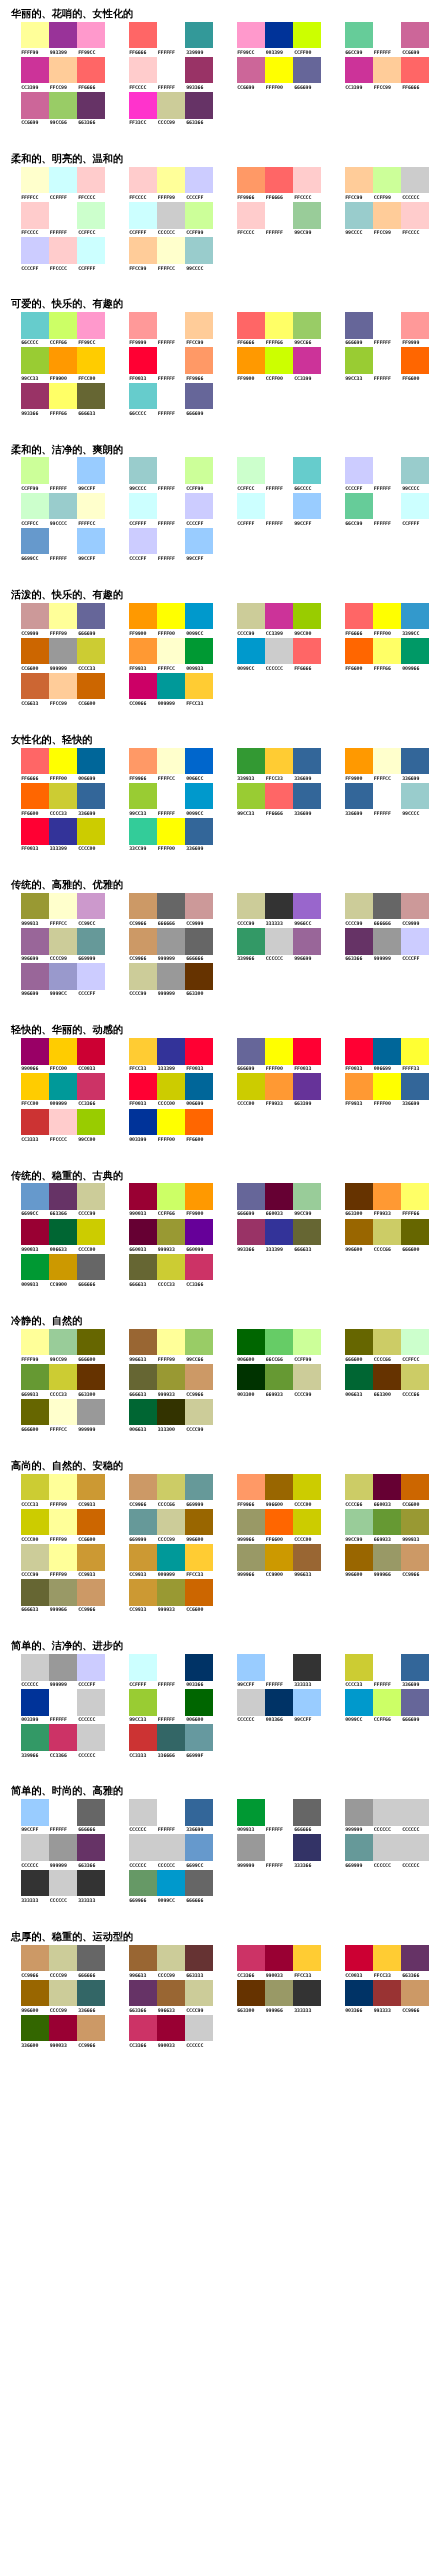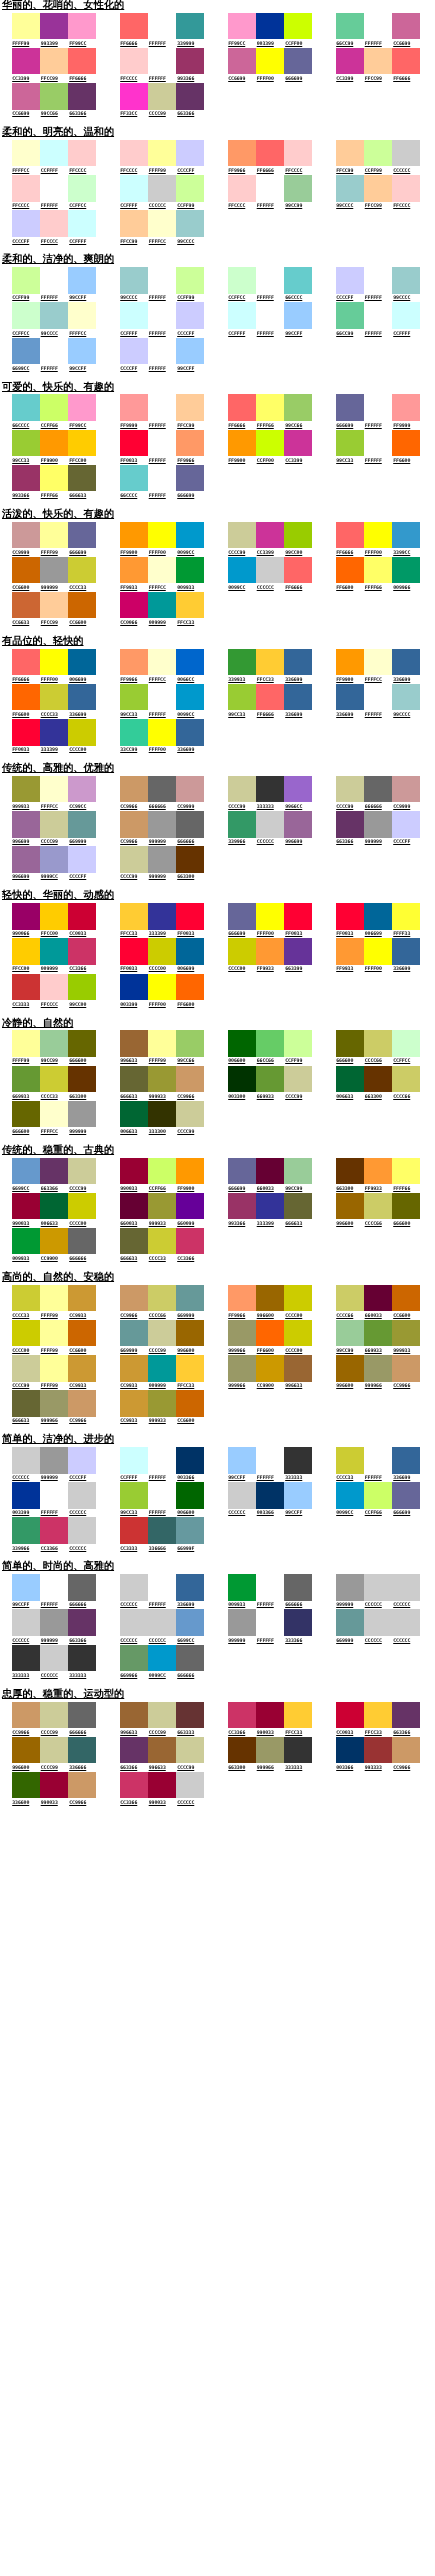--- a/index.html
+++ b/index.html
@@ -11,22 +11,21 @@
     -webkit-font-smoothing:none;
   }
   #sheet{
     width:435px;
     position:relative;
     padding:0;
     box-sizing:border-box;
   }
   .section{
     margin:0 0 4.1px 0;
-    padding:0;
-    text-decoration:underline;
+    padding:9px;
   }
   .section-title{
     font-family:"DejaVu Sans","Liberation Sans",sans-serif;
     font-size:10.2px;
     font-weight:700;
     color:#000000;
     line-height:1.0;
     margin:0 0 2.7px 2px;
     letter-spacing:0px;
     white-space:nowrap;
@@ -384,20 +383,174 @@
           <div class="codes">
             <div class="code"></div>
             <div class="code"></div>
             <div class="code"></div>
           </div>
         </div>
       </div>
       <div class="spacer-row"></div>
     </div>
     <div class="section">
+      <div class="section-title">可爱的、快乐的、有趣的</div>
+      <div class="row">
+        <div class="palette">
+          <div class="swatches">
+            <div class="sw" style="background-color: rgb(102, 204, 204);"></div>
+            <div class="sw" style="background-color: rgb(204, 255, 102);"></div>
+            <div class="sw" style="background-color: rgb(255, 153, 204);"></div>
+          </div>
+          <div class="codes">
+            <div class="code">66CCCC</div>
+            <div class="code">CCFF66</div>
+            <div class="code">FF99CC</div>
+          </div>
+        </div>
+        <div class="palette">
+          <div class="swatches">
+            <div class="sw" style="background-color: rgb(255, 153, 153);"></div>
+            <div class="sw" style="background-color: rgb(255, 255, 255);"></div>
+            <div class="sw" style="background-color: rgb(255, 204, 153);"></div>
+          </div>
+          <div class="codes">
+            <div class="code">FF9999</div>
+            <div class="code">FFFFFF</div>
+            <div class="code">FFCC99</div>
+          </div>
+        </div>
+        <div class="palette">
+          <div class="swatches">
+            <div class="sw" style="background-color: rgb(255, 102, 102);"></div>
+            <div class="sw" style="background-color: rgb(255, 255, 102);"></div>
+            <div class="sw" style="background-color: rgb(153, 204, 102);"></div>
+          </div>
+          <div class="codes">
+            <div class="code">FF6666</div>
+            <div class="code">FFFF66</div>
+            <div class="code">99CC66</div>
+          </div>
+        </div>
+        <div class="palette">
+          <div class="swatches">
+            <div class="sw" style="background-color: rgb(102, 102, 153);"></div>
+            <div class="sw" style="background-color: rgb(255, 255, 255);"></div>
+            <div class="sw" style="background-color: rgb(255, 153, 153);"></div>
+          </div>
+          <div class="codes">
+            <div class="code">666699</div>
+            <div class="code">FFFFFF</div>
+            <div class="code">FF9999</div>
+          </div>
+        </div>
+      </div>
+      <div class="row">
+        <div class="palette">
+          <div class="swatches">
+            <div class="sw" style="background-color: rgb(153, 204, 51);"></div>
+            <div class="sw" style="background-color: rgb(255, 153, 0);"></div>
+            <div class="sw" style="background-color: rgb(255, 204, 0);"></div>
+          </div>
+          <div class="codes">
+            <div class="code">99CC33</div>
+            <div class="code">FF9900</div>
+            <div class="code">FFCC00</div>
+          </div>
+        </div>
+        <div class="palette">
+          <div class="swatches">
+            <div class="sw" style="background-color: rgb(255, 0, 51);"></div>
+            <div class="sw" style="background-color: rgb(255, 255, 255);"></div>
+            <div class="sw" style="background-color: rgb(255, 153, 102);"></div>
+          </div>
+          <div class="codes">
+            <div class="code">FF0033</div>
+            <div class="code">FFFFFF</div>
+            <div class="code">FF9966</div>
+          </div>
+        </div>
+        <div class="palette">
+          <div class="swatches">
+            <div class="sw" style="background-color: rgb(255, 153, 0);"></div>
+            <div class="sw" style="background-color: rgb(204, 255, 0);"></div>
+            <div class="sw" style="background-color: rgb(204, 51, 153);"></div>
+          </div>
+          <div class="codes">
+            <div class="code">FF9900</div>
+            <div class="code">CCFF00</div>
+            <div class="code">CC3399</div>
+          </div>
+        </div>
+        <div class="palette">
+          <div class="swatches">
+            <div class="sw" style="background-color: rgb(153, 204, 51);"></div>
+            <div class="sw" style="background-color: rgb(255, 255, 255);"></div>
+            <div class="sw" style="background-color: rgb(255, 102, 0);"></div>
+          </div>
+          <div class="codes">
+            <div class="code">99CC33</div>
+            <div class="code">FFFFFF</div>
+            <div class="code">FF6600</div>
+          </div>
+        </div>
+      </div>
+      <div class="row">
+        <div class="palette">
+          <div class="swatches">
+            <div class="sw" style="background-color: rgb(153, 51, 102);"></div>
+            <div class="sw" style="background-color: rgb(255, 255, 102);"></div>
+            <div class="sw" style="background-color: rgb(102, 102, 51);"></div>
+          </div>
+          <div class="codes">
+            <div class="code">993366</div>
+            <div class="code">FFFF66</div>
+            <div class="code">666633</div>
+          </div>
+        </div>
+        <div class="palette">
+          <div class="swatches">
+            <div class="sw" style="background-color: rgb(102, 204, 204);"></div>
+            <div class="sw" style="background-color: rgb(255, 255, 255);"></div>
+            <div class="sw" style="background-color: rgb(102, 102, 153);"></div>
+          </div>
+          <div class="codes">
+            <div class="code">66CCCC</div>
+            <div class="code">FFFFFF</div>
+            <div class="code">666699</div>
+          </div>
+        </div>
+        <div class="palette empty">
+          <div class="swatches">
+            <div class="sw" style="background-color: rgb(255, 255, 255);"></div>
+            <div class="sw" style="background-color: rgb(255, 255, 255);"></div>
+            <div class="sw" style="background-color: rgb(255, 255, 255);"></div>
+          </div>
+          <div class="codes">
+            <div class="code"></div>
+            <div class="code"></div>
+            <div class="code"></div>
+          </div>
+        </div>
+        <div class="palette empty">
+          <div class="swatches">
+            <div class="sw" style="background-color: rgb(255, 255, 255);"></div>
+            <div class="sw" style="background-color: rgb(255, 255, 255);"></div>
+            <div class="sw" style="background-color: rgb(255, 255, 255);"></div>
+          </div>
+          <div class="codes">
+            <div class="code"></div>
+            <div class="code"></div>
+            <div class="code"></div>
+          </div>
+        </div>
+      </div>
+      <div class="spacer-row"></div>
+    </div>
+    <div class="section">
       <div class="section-title">柔和的、洁净的、爽朗的</div>
       <div class="row">
         <div class="palette">
           <div class="swatches">
             <div class="sw" style="background-color: rgb(204, 255, 153);"></div>
             <div class="sw" style="background-color: rgb(255, 255, 255);"></div>
             <div class="sw" style="background-color: rgb(153, 204, 255);"></div>
           </div>
           <div class="codes">
             <div class="code">CCFF99</div>
@@ -508,174 +661,20 @@
         <div class="palette">
           <div class="swatches">
             <div class="sw" style="background-color: rgb(204, 204, 255);"></div>
             <div class="sw" style="background-color: rgb(255, 255, 255);"></div>
             <div class="sw" style="background-color: rgb(153, 204, 255);"></div>
           </div>
           <div class="codes">
             <div class="code">CCCCFF</div>
             <div class="code">FFFFFF</div>
             <div class="code">99CCFF</div>
-          </div>
-        </div>
-        <div class="palette empty">
-          <div class="swatches">
-            <div class="sw" style="background-color: rgb(255, 255, 255);"></div>
-            <div class="sw" style="background-color: rgb(255, 255, 255);"></div>
-            <div class="sw" style="background-color: rgb(255, 255, 255);"></div>
-          </div>
-          <div class="codes">
-            <div class="code"></div>
-            <div class="code"></div>
-            <div class="code"></div>
-          </div>
-        </div>
-        <div class="palette empty">
-          <div class="swatches">
-            <div class="sw" style="background-color: rgb(255, 255, 255);"></div>
-            <div class="sw" style="background-color: rgb(255, 255, 255);"></div>
-            <div class="sw" style="background-color: rgb(255, 255, 255);"></div>
-          </div>
-          <div class="codes">
-            <div class="code"></div>
-            <div class="code"></div>
-            <div class="code"></div>
-          </div>
-        </div>
-      </div>
-      <div class="spacer-row"></div>
-    </div>
-    <div class="section">
-      <div class="section-title">可爱的、快乐的、有趣的</div>
-      <div class="row">
-        <div class="palette">
-          <div class="swatches">
-            <div class="sw" style="background-color: rgb(102, 204, 204);"></div>
-            <div class="sw" style="background-color: rgb(204, 255, 102);"></div>
-            <div class="sw" style="background-color: rgb(255, 153, 204);"></div>
-          </div>
-          <div class="codes">
-            <div class="code">66CCCC</div>
-            <div class="code">CCFF66</div>
-            <div class="code">FF99CC</div>
-          </div>
-        </div>
-        <div class="palette">
-          <div class="swatches">
-            <div class="sw" style="background-color: rgb(255, 153, 153);"></div>
-            <div class="sw" style="background-color: rgb(255, 255, 255);"></div>
-            <div class="sw" style="background-color: rgb(255, 204, 153);"></div>
-          </div>
-          <div class="codes">
-            <div class="code">FF9999</div>
-            <div class="code">FFFFFF</div>
-            <div class="code">FFCC99</div>
-          </div>
-        </div>
-        <div class="palette">
-          <div class="swatches">
-            <div class="sw" style="background-color: rgb(255, 102, 102);"></div>
-            <div class="sw" style="background-color: rgb(255, 255, 102);"></div>
-            <div class="sw" style="background-color: rgb(153, 204, 102);"></div>
-          </div>
-          <div class="codes">
-            <div class="code">FF6666</div>
-            <div class="code">FFFF66</div>
-            <div class="code">99CC66</div>
-          </div>
-        </div>
-        <div class="palette">
-          <div class="swatches">
-            <div class="sw" style="background-color: rgb(102, 102, 153);"></div>
-            <div class="sw" style="background-color: rgb(255, 255, 255);"></div>
-            <div class="sw" style="background-color: rgb(255, 153, 153);"></div>
-          </div>
-          <div class="codes">
-            <div class="code">666699</div>
-            <div class="code">FFFFFF</div>
-            <div class="code">FF9999</div>
-          </div>
-        </div>
-      </div>
-      <div class="row">
-        <div class="palette">
-          <div class="swatches">
-            <div class="sw" style="background-color: rgb(153, 204, 51);"></div>
-            <div class="sw" style="background-color: rgb(255, 153, 0);"></div>
-            <div class="sw" style="background-color: rgb(255, 204, 0);"></div>
-          </div>
-          <div class="codes">
-            <div class="code">99CC33</div>
-            <div class="code">FF9900</div>
-            <div class="code">FFCC00</div>
-          </div>
-        </div>
-        <div class="palette">
-          <div class="swatches">
-            <div class="sw" style="background-color: rgb(255, 0, 51);"></div>
-            <div class="sw" style="background-color: rgb(255, 255, 255);"></div>
-            <div class="sw" style="background-color: rgb(255, 153, 102);"></div>
-          </div>
-          <div class="codes">
-            <div class="code">FF0033</div>
-            <div class="code">FFFFFF</div>
-            <div class="code">FF9966</div>
-          </div>
-        </div>
-        <div class="palette">
-          <div class="swatches">
-            <div class="sw" style="background-color: rgb(255, 153, 0);"></div>
-            <div class="sw" style="background-color: rgb(204, 255, 0);"></div>
-            <div class="sw" style="background-color: rgb(204, 51, 153);"></div>
-          </div>
-          <div class="codes">
-            <div class="code">FF9900</div>
-            <div class="code">CCFF00</div>
-            <div class="code">CC3399</div>
-          </div>
-        </div>
-        <div class="palette">
-          <div class="swatches">
-            <div class="sw" style="background-color: rgb(153, 204, 51);"></div>
-            <div class="sw" style="background-color: rgb(255, 255, 255);"></div>
-            <div class="sw" style="background-color: rgb(255, 102, 0);"></div>
-          </div>
-          <div class="codes">
-            <div class="code">99CC33</div>
-            <div class="code">FFFFFF</div>
-            <div class="code">FF6600</div>
-          </div>
-        </div>
-      </div>
-      <div class="row">
-        <div class="palette">
-          <div class="swatches">
-            <div class="sw" style="background-color: rgb(153, 51, 102);"></div>
-            <div class="sw" style="background-color: rgb(255, 255, 102);"></div>
-            <div class="sw" style="background-color: rgb(102, 102, 51);"></div>
-          </div>
-          <div class="codes">
-            <div class="code">993366</div>
-            <div class="code">FFFF66</div>
-            <div class="code">666633</div>
-          </div>
-        </div>
-        <div class="palette">
-          <div class="swatches">
-            <div class="sw" style="background-color: rgb(102, 204, 204);"></div>
-            <div class="sw" style="background-color: rgb(255, 255, 255);"></div>
-            <div class="sw" style="background-color: rgb(102, 102, 153);"></div>
-          </div>
-          <div class="codes">
-            <div class="code">66CCCC</div>
-            <div class="code">FFFFFF</div>
-            <div class="code">666699</div>
           </div>
         </div>
         <div class="palette empty">
           <div class="swatches">
             <div class="sw" style="background-color: rgb(255, 255, 255);"></div>
             <div class="sw" style="background-color: rgb(255, 255, 255);"></div>
             <div class="sw" style="background-color: rgb(255, 255, 255);"></div>
           </div>
           <div class="codes">
             <div class="code"></div>
@@ -846,21 +845,21 @@
           <div class="codes">
             <div class="code"></div>
             <div class="code"></div>
             <div class="code"></div>
           </div>
         </div>
       </div>
       <div class="spacer-row"></div>
     </div>
     <div class="section">
-      <div class="section-title">有品位的、轻快的</div>
+      <div class="section-title">女性化的、轻快的</div>
       <div class="row">
         <div class="palette">
           <div class="swatches">
             <div class="sw" style="background-color: rgb(255, 102, 102);"></div>
             <div class="sw" style="background-color: rgb(255, 255, 0);"></div>
             <div class="sw" style="background-color: rgb(0, 102, 153);"></div>
           </div>
           <div class="codes">
             <div class="code">FF6666</div>
             <div class="code">FFFF00</div>
@@ -1308,20 +1307,174 @@
           <div class="codes">
             <div class="code"></div>
             <div class="code"></div>
             <div class="code"></div>
           </div>
         </div>
       </div>
       <div class="spacer-row"></div>
     </div>
     <div class="section">
+      <div class="section-title">传统的、稳重的、古典的</div>
+      <div class="row">
+        <div class="palette">
+          <div class="swatches">
+            <div class="sw" style="background-color: rgb(102, 153, 204);"></div>
+            <div class="sw" style="background-color: rgb(102, 51, 102);"></div>
+            <div class="sw" style="background-color: rgb(204, 204, 153);"></div>
+          </div>
+          <div class="codes">
+            <div class="code">6699CC</div>
+            <div class="code">663366</div>
+            <div class="code">CCCC99</div>
+          </div>
+        </div>
+        <div class="palette">
+          <div class="swatches">
+            <div class="sw" style="background-color: rgb(153, 0, 51);"></div>
+            <div class="sw" style="background-color: rgb(204, 255, 102);"></div>
+            <div class="sw" style="background-color: rgb(255, 153, 0);"></div>
+          </div>
+          <div class="codes">
+            <div class="code">990033</div>
+            <div class="code">CCFF66</div>
+            <div class="code">FF9900</div>
+          </div>
+        </div>
+        <div class="palette">
+          <div class="swatches">
+            <div class="sw" style="background-color: rgb(102, 102, 153);"></div>
+            <div class="sw" style="background-color: rgb(102, 0, 51);"></div>
+            <div class="sw" style="background-color: rgb(153, 204, 153);"></div>
+          </div>
+          <div class="codes">
+            <div class="code">666699</div>
+            <div class="code">660033</div>
+            <div class="code">99CC99</div>
+          </div>
+        </div>
+        <div class="palette">
+          <div class="swatches">
+            <div class="sw" style="background-color: rgb(102, 51, 0);"></div>
+            <div class="sw" style="background-color: rgb(255, 153, 51);"></div>
+            <div class="sw" style="background-color: rgb(255, 255, 102);"></div>
+          </div>
+          <div class="codes">
+            <div class="code">663300</div>
+            <div class="code">FF9933</div>
+            <div class="code">FFFF66</div>
+          </div>
+        </div>
+      </div>
+      <div class="row">
+        <div class="palette">
+          <div class="swatches">
+            <div class="sw" style="background-color: rgb(153, 0, 51);"></div>
+            <div class="sw" style="background-color: rgb(0, 102, 51);"></div>
+            <div class="sw" style="background-color: rgb(204, 204, 0);"></div>
+          </div>
+          <div class="codes">
+            <div class="code">990033</div>
+            <div class="code">006633</div>
+            <div class="code">CCCC00</div>
+          </div>
+        </div>
+        <div class="palette">
+          <div class="swatches">
+            <div class="sw" style="background-color: rgb(102, 0, 51);"></div>
+            <div class="sw" style="background-color: rgb(153, 153, 51);"></div>
+            <div class="sw" style="background-color: rgb(102, 0, 153);"></div>
+          </div>
+          <div class="codes">
+            <div class="code">660033</div>
+            <div class="code">999933</div>
+            <div class="code">660099</div>
+          </div>
+        </div>
+        <div class="palette">
+          <div class="swatches">
+            <div class="sw" style="background-color: rgb(153, 51, 102);"></div>
+            <div class="sw" style="background-color: rgb(51, 51, 153);"></div>
+            <div class="sw" style="background-color: rgb(102, 102, 51);"></div>
+          </div>
+          <div class="codes">
+            <div class="code">993366</div>
+            <div class="code">333399</div>
+            <div class="code">666633</div>
+          </div>
+        </div>
+        <div class="palette">
+          <div class="swatches">
+            <div class="sw" style="background-color: rgb(153, 102, 0);"></div>
+            <div class="sw" style="background-color: rgb(204, 204, 102);"></div>
+            <div class="sw" style="background-color: rgb(102, 102, 0);"></div>
+          </div>
+          <div class="codes">
+            <div class="code">996600</div>
+            <div class="code">CCCC66</div>
+            <div class="code">666600</div>
+          </div>
+        </div>
+      </div>
+      <div class="row">
+        <div class="palette">
+          <div class="swatches">
+            <div class="sw" style="background-color: rgb(0, 153, 51);"></div>
+            <div class="sw" style="background-color: rgb(204, 153, 0);"></div>
+            <div class="sw" style="background-color: rgb(102, 102, 102);"></div>
+          </div>
+          <div class="codes">
+            <div class="code">009933</div>
+            <div class="code">CC9900</div>
+            <div class="code">666666</div>
+          </div>
+        </div>
+        <div class="palette">
+          <div class="swatches">
+            <div class="sw" style="background-color: rgb(102, 102, 51);"></div>
+            <div class="sw" style="background-color: rgb(204, 204, 51);"></div>
+            <div class="sw" style="background-color: rgb(204, 51, 102);"></div>
+          </div>
+          <div class="codes">
+            <div class="code">666633</div>
+            <div class="code">CCCC33</div>
+            <div class="code">CC3366</div>
+          </div>
+        </div>
+        <div class="palette empty">
+          <div class="swatches">
+            <div class="sw" style="background-color: rgb(255, 255, 255);"></div>
+            <div class="sw" style="background-color: rgb(255, 255, 255);"></div>
+            <div class="sw" style="background-color: rgb(255, 255, 255);"></div>
+          </div>
+          <div class="codes">
+            <div class="code"></div>
+            <div class="code"></div>
+            <div class="code"></div>
+          </div>
+        </div>
+        <div class="palette empty">
+          <div class="swatches">
+            <div class="sw" style="background-color: rgb(255, 255, 255);"></div>
+            <div class="sw" style="background-color: rgb(255, 255, 255);"></div>
+            <div class="sw" style="background-color: rgb(255, 255, 255);"></div>
+          </div>
+          <div class="codes">
+            <div class="code"></div>
+            <div class="code"></div>
+            <div class="code"></div>
+          </div>
+        </div>
+      </div>
+      <div class="spacer-row"></div>
+    </div>
+    <div class="section">
       <div class="section-title">冷静的、自然的</div>
       <div class="row">
         <div class="palette">
           <div class="swatches">
             <div class="sw" style="background-color: rgb(255, 255, 153);"></div>
             <div class="sw" style="background-color: rgb(153, 204, 153);"></div>
             <div class="sw" style="background-color: rgb(102, 102, 0);"></div>
           </div>
           <div class="codes">
             <div class="code">FFFF99</div>
@@ -1432,174 +1585,20 @@
         <div class="palette">
           <div class="swatches">
             <div class="sw" style="background-color: rgb(0, 102, 51);"></div>
             <div class="sw" style="background-color: rgb(51, 51, 0);"></div>
             <div class="sw" style="background-color: rgb(204, 204, 153);"></div>
           </div>
           <div class="codes">
             <div class="code">006633</div>
             <div class="code">333300</div>
             <div class="code">CCCC99</div>
-          </div>
-        </div>
-        <div class="palette empty">
-          <div class="swatches">
-            <div class="sw" style="background-color: rgb(255, 255, 255);"></div>
-            <div class="sw" style="background-color: rgb(255, 255, 255);"></div>
-            <div class="sw" style="background-color: rgb(255, 255, 255);"></div>
-          </div>
-          <div class="codes">
-            <div class="code"></div>
-            <div class="code"></div>
-            <div class="code"></div>
-          </div>
-        </div>
-        <div class="palette empty">
-          <div class="swatches">
-            <div class="sw" style="background-color: rgb(255, 255, 255);"></div>
-            <div class="sw" style="background-color: rgb(255, 255, 255);"></div>
-            <div class="sw" style="background-color: rgb(255, 255, 255);"></div>
-          </div>
-          <div class="codes">
-            <div class="code"></div>
-            <div class="code"></div>
-            <div class="code"></div>
-          </div>
-        </div>
-      </div>
-      <div class="spacer-row"></div>
-    </div>
-    <div class="section">
-      <div class="section-title">传统的、稳重的、古典的</div>
-      <div class="row">
-        <div class="palette">
-          <div class="swatches">
-            <div class="sw" style="background-color: rgb(102, 153, 204);"></div>
-            <div class="sw" style="background-color: rgb(102, 51, 102);"></div>
-            <div class="sw" style="background-color: rgb(204, 204, 153);"></div>
-          </div>
-          <div class="codes">
-            <div class="code">6699CC</div>
-            <div class="code">663366</div>
-            <div class="code">CCCC99</div>
-          </div>
-        </div>
-        <div class="palette">
-          <div class="swatches">
-            <div class="sw" style="background-color: rgb(153, 0, 51);"></div>
-            <div class="sw" style="background-color: rgb(204, 255, 102);"></div>
-            <div class="sw" style="background-color: rgb(255, 153, 0);"></div>
-          </div>
-          <div class="codes">
-            <div class="code">990033</div>
-            <div class="code">CCFF66</div>
-            <div class="code">FF9900</div>
-          </div>
-        </div>
-        <div class="palette">
-          <div class="swatches">
-            <div class="sw" style="background-color: rgb(102, 102, 153);"></div>
-            <div class="sw" style="background-color: rgb(102, 0, 51);"></div>
-            <div class="sw" style="background-color: rgb(153, 204, 153);"></div>
-          </div>
-          <div class="codes">
-            <div class="code">666699</div>
-            <div class="code">660033</div>
-            <div class="code">99CC99</div>
-          </div>
-        </div>
-        <div class="palette">
-          <div class="swatches">
-            <div class="sw" style="background-color: rgb(102, 51, 0);"></div>
-            <div class="sw" style="background-color: rgb(255, 153, 51);"></div>
-            <div class="sw" style="background-color: rgb(255, 255, 102);"></div>
-          </div>
-          <div class="codes">
-            <div class="code">663300</div>
-            <div class="code">FF9933</div>
-            <div class="code">FFFF66</div>
-          </div>
-        </div>
-      </div>
-      <div class="row">
-        <div class="palette">
-          <div class="swatches">
-            <div class="sw" style="background-color: rgb(153, 0, 51);"></div>
-            <div class="sw" style="background-color: rgb(0, 102, 51);"></div>
-            <div class="sw" style="background-color: rgb(204, 204, 0);"></div>
-          </div>
-          <div class="codes">
-            <div class="code">990033</div>
-            <div class="code">006633</div>
-            <div class="code">CCCC00</div>
-          </div>
-        </div>
-        <div class="palette">
-          <div class="swatches">
-            <div class="sw" style="background-color: rgb(102, 0, 51);"></div>
-            <div class="sw" style="background-color: rgb(153, 153, 51);"></div>
-            <div class="sw" style="background-color: rgb(102, 0, 153);"></div>
-          </div>
-          <div class="codes">
-            <div class="code">660033</div>
-            <div class="code">999933</div>
-            <div class="code">660099</div>
-          </div>
-        </div>
-        <div class="palette">
-          <div class="swatches">
-            <div class="sw" style="background-color: rgb(153, 51, 102);"></div>
-            <div class="sw" style="background-color: rgb(51, 51, 153);"></div>
-            <div class="sw" style="background-color: rgb(102, 102, 51);"></div>
-          </div>
-          <div class="codes">
-            <div class="code">993366</div>
-            <div class="code">333399</div>
-            <div class="code">666633</div>
-          </div>
-        </div>
-        <div class="palette">
-          <div class="swatches">
-            <div class="sw" style="background-color: rgb(153, 102, 0);"></div>
-            <div class="sw" style="background-color: rgb(204, 204, 102);"></div>
-            <div class="sw" style="background-color: rgb(102, 102, 0);"></div>
-          </div>
-          <div class="codes">
-            <div class="code">996600</div>
-            <div class="code">CCCC66</div>
-            <div class="code">666600</div>
-          </div>
-        </div>
-      </div>
-      <div class="row">
-        <div class="palette">
-          <div class="swatches">
-            <div class="sw" style="background-color: rgb(0, 153, 51);"></div>
-            <div class="sw" style="background-color: rgb(204, 153, 0);"></div>
-            <div class="sw" style="background-color: rgb(102, 102, 102);"></div>
-          </div>
-          <div class="codes">
-            <div class="code">009933</div>
-            <div class="code">CC9900</div>
-            <div class="code">666666</div>
-          </div>
-        </div>
-        <div class="palette">
-          <div class="swatches">
-            <div class="sw" style="background-color: rgb(102, 102, 51);"></div>
-            <div class="sw" style="background-color: rgb(204, 204, 51);"></div>
-            <div class="sw" style="background-color: rgb(204, 51, 102);"></div>
-          </div>
-          <div class="codes">
-            <div class="code">666633</div>
-            <div class="code">CCCC33</div>
-            <div class="code">CC3366</div>
           </div>
         </div>
         <div class="palette empty">
           <div class="swatches">
             <div class="sw" style="background-color: rgb(255, 255, 255);"></div>
             <div class="sw" style="background-color: rgb(255, 255, 255);"></div>
             <div class="sw" style="background-color: rgb(255, 255, 255);"></div>
           </div>
           <div class="codes">
             <div class="code"></div>

